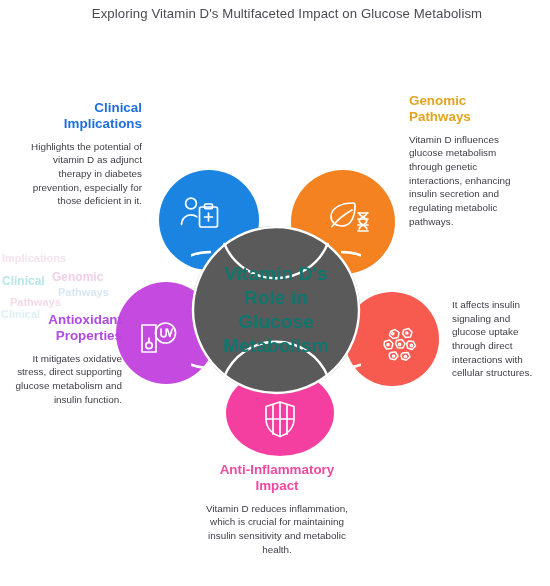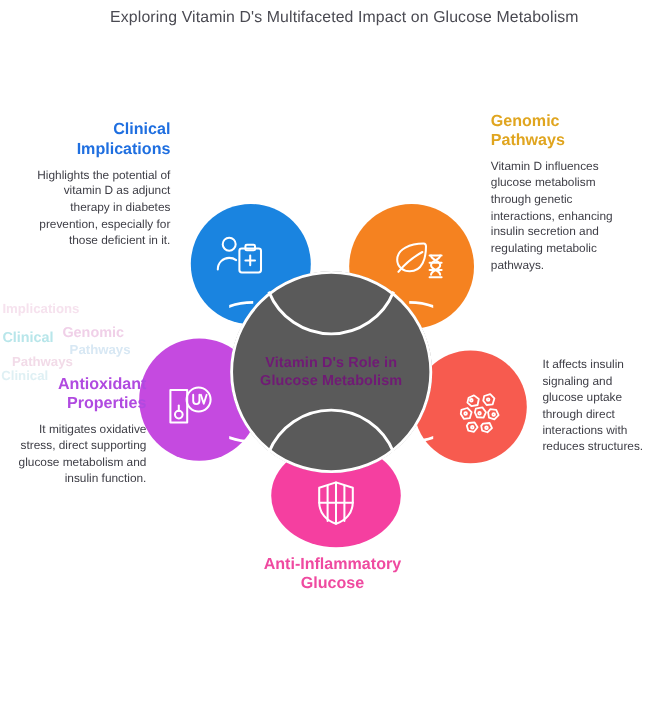--- a/index.html
+++ b/index.html
@@ -79,22 +79,22 @@
     position: absolute;
     left: 0;
     top: 0;
     width: 170px;
     height: 170px;
     display: flex;
     align-items: center;
     justify-content: center;
     flex-direction: column;
     text-align: center;
-    color: #701a75;
-    font-size: 12px;
+    color: #0f766e;
+    font-size: 19px;
     font-weight: 700;
     line-height: 1.27;
     letter-spacing: 0.1px;
     padding: 0 14px;
   }
 
   
   .block { position: absolute; }
   .block .heading {
     font-size: 13.4px;
@@ -228,25 +228,26 @@
     <div class="heading">Genomic Pathways</div>
     <div class="body">Vitamin D influences glucose metabolism through genetic interactions, enhancing insulin secretion and regulating metabolic pathways.</div>
   </div>
 
   <div class="block" id="block-clinical">
     <div class="heading">Clinical Implications</div>
     <div class="body">Highlights the potential of vitamin D as adjunct therapy in diabetes prevention, especially for those deficient in it.</div>
   </div>
 
   <div class="block" id="block-nongenomic">
-    <div class="body">It affects insulin signaling and glucose uptake through direct interactions with reduces structures.</div>
+    <div class="body">It affects insulin signaling and glucose uptake through direct interactions with cellular structures.</div>
   </div>
 
   <div class="block" id="block-antiinflammatory">
-    <div class="heading">Anti-Inflammatory Glucose</div>
+    <div class="heading">Anti-Inflammatory Impact</div>
+    <div class="body">Vitamin D reduces inflammation, which is crucial for maintaining insulin sensitivity and metabolic health.</div>
   </div>
 
   <div class="block" id="block-antioxidant">
     <div class="heading">Antioxidant Properties</div>
     <div class="body">It mitigates oxidative stress, direct supporting glucose metabolism and insulin function.</div>
   </div>
 
 </div>
 
 </body></html>

